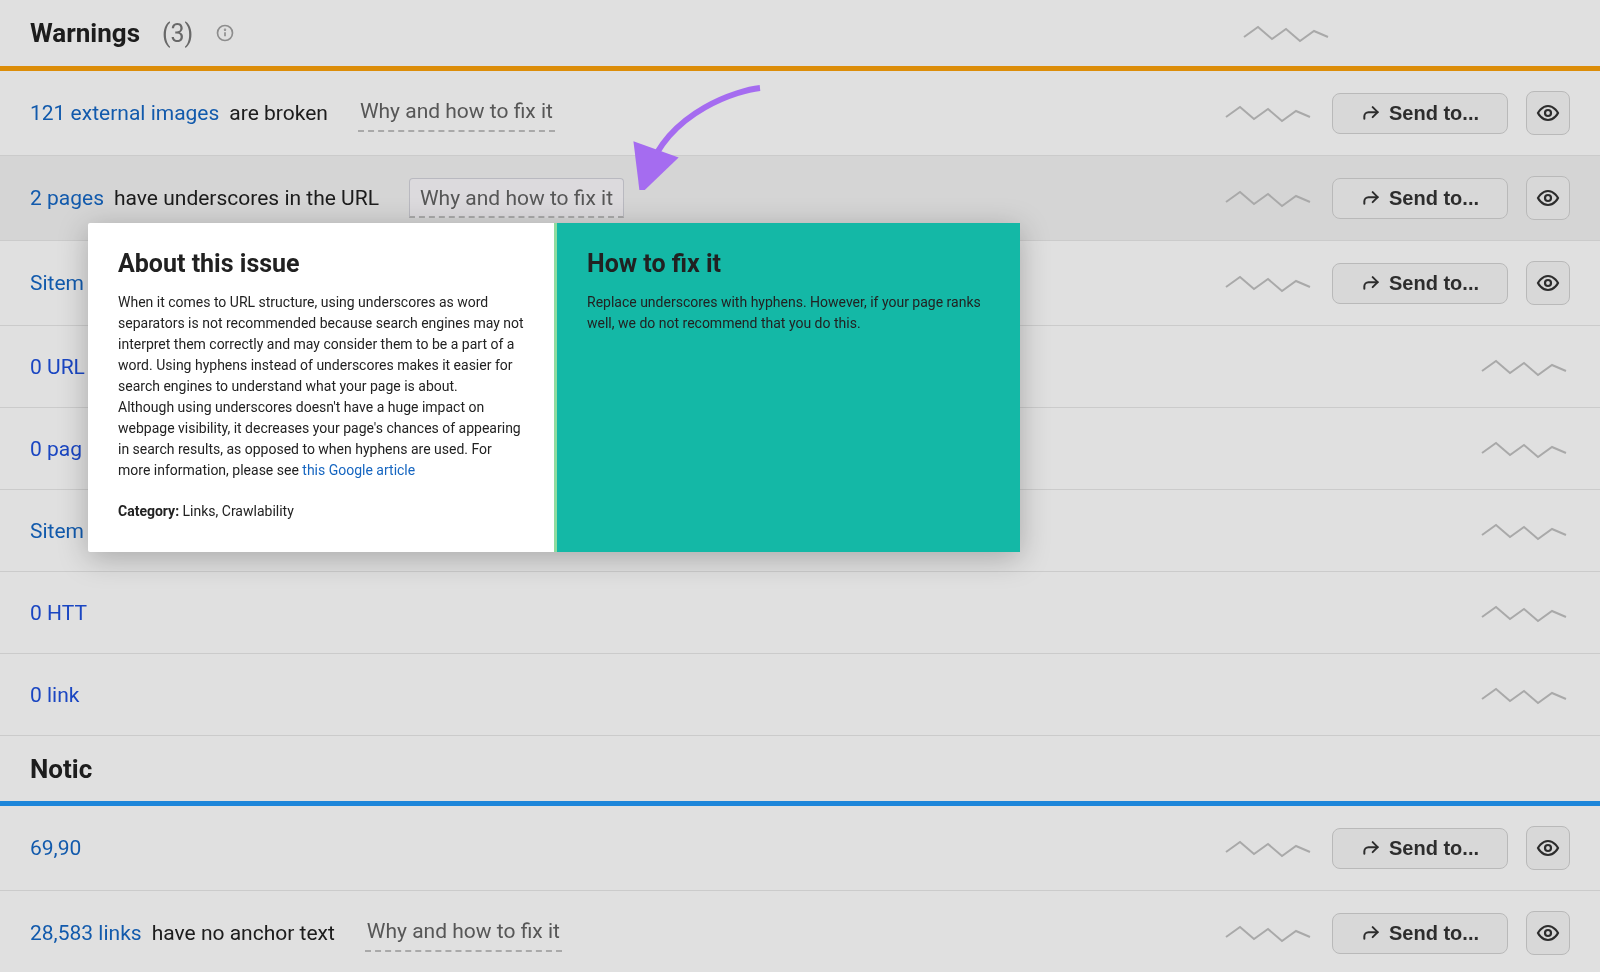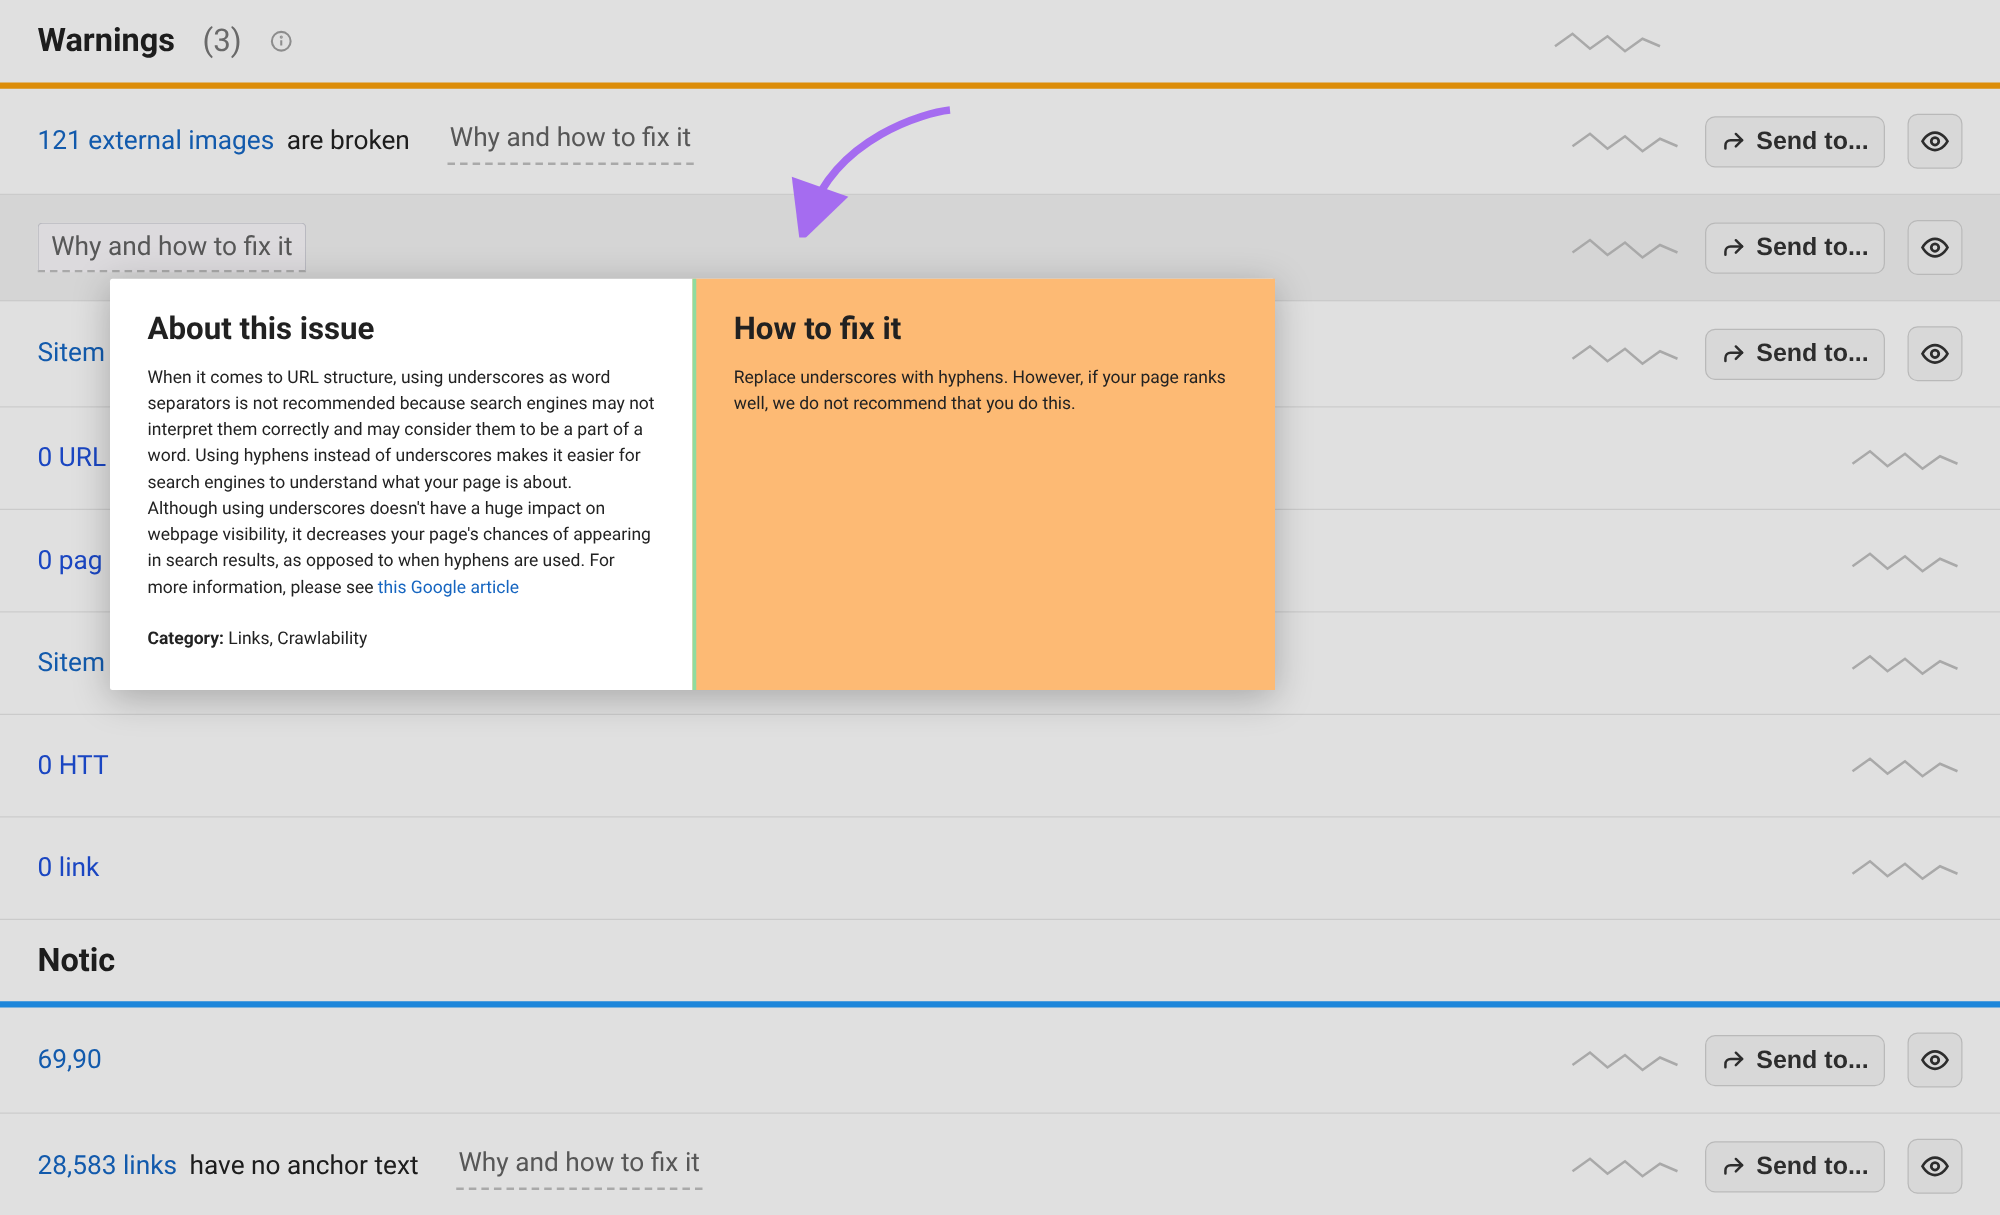--- a/index.html
+++ b/index.html
@@ -64,21 +64,21 @@
     margin-left: auto;
     display: flex;
     align-items: center;
     gap: 18px;
   }
   .sparkline { color: #bdbdbd; display:inline-flex;}
   .send-btn {
     display: inline-flex;
     align-items: center;
     gap: 8px;
-    padding: 8px 12px;
+    padding: 8px 28px;
     background: #f1f1f1;
     border: 1px solid #cfcfcf;
     border-radius: 8px;
     font-size: 20px;
     font-weight: 600;
     color: #333;
     cursor: pointer;
   }
   .eye-btn {
     display: inline-flex;
@@ -105,21 +105,21 @@
     z-index: 10;
     border-radius: 2px;
   }
   .popover .left {
     flex: 1 1 50%;
     padding: 26px 30px 30px 30px;
   }
   .popover .right {
     flex: 1 1 50%;
     padding: 26px 30px 30px 30px;
-    background: #fdba74;
+    background: #14b8a6;
     border-left: 3px solid #8fdc9f;
   }
   .popover h3 { font-size: 25px; font-weight: 700; margin-bottom: 14px; }
   .popover p { font-size: 14px; line-height: 1.5; color: #222; }
   .popover .link { color: #1565c0; cursor:pointer;}
   .popover .cat { margin-top: 20px; font-size:14px;}
   .popover .cat b { font-weight:700;}
   
   .arrow-annotation {
     position: absolute;
@@ -177,20 +177,24 @@
           <span>
             <svg width="24" height="24" viewBox="0 0 24 24" fill="none" stroke="currentColor" stroke-width="2.2">
               <path d="M2 12s3.5-7 10-7 10 7 10 7-3.5 7-10 7S2 12 2 12z"></path>
               <circle cx="12" cy="12" r="3"></circle>
             </svg>
           </span>
         </button>
       </div>
     </div>
     <div class="issue-row selected">
+      <div class="issue-desc">
+        <span class="count-link">2 pages</span>
+        <span> have underscores in the URL</span>
+      </div>
       <span class="why-link highlighted">Why and how to fix it</span>
       <div class="row-right">
         <span class="sparkline">
           <svg width="90" height="28" viewBox="0 0 90 28" stroke="currentColor" stroke-width="2" fill="none">
             <polyline points="2,18 16,8 30,20 44,10 58,22 72,12 86,18"></polyline>
           </svg>
         </span>
         <button class="send-btn">
           <span>
             <svg width="20" height="20" viewBox="0 0 24 24" fill="none" stroke="currentColor" stroke-width="2.4" stroke-linecap="round" stroke-linejoin="round">

